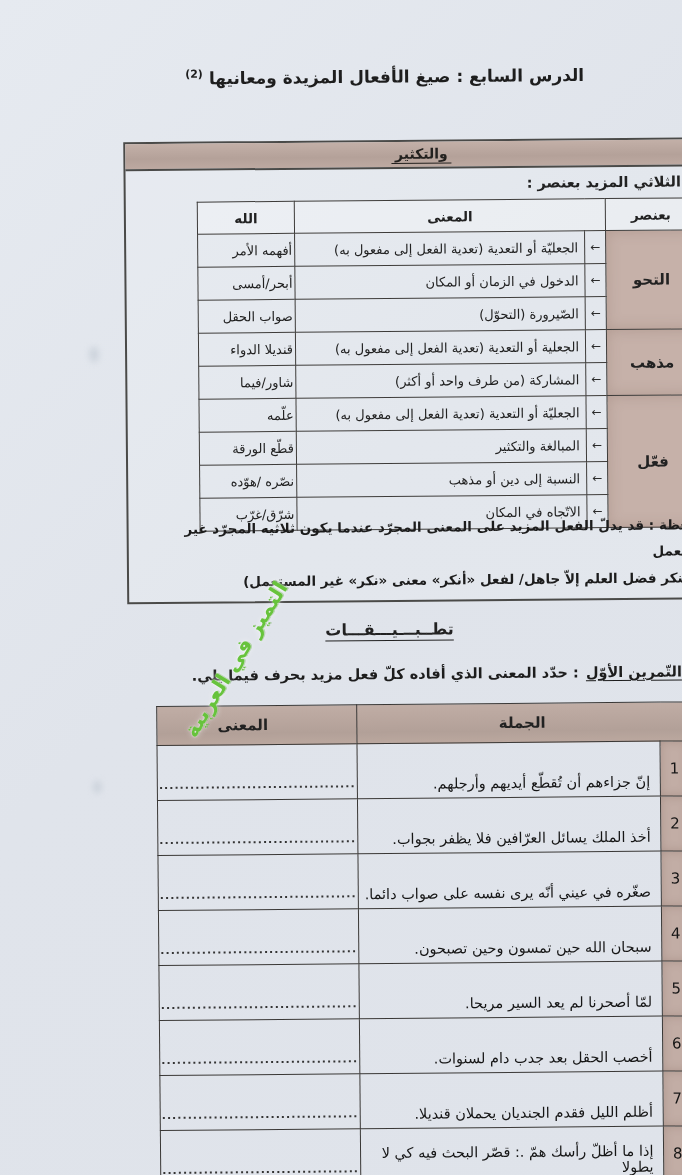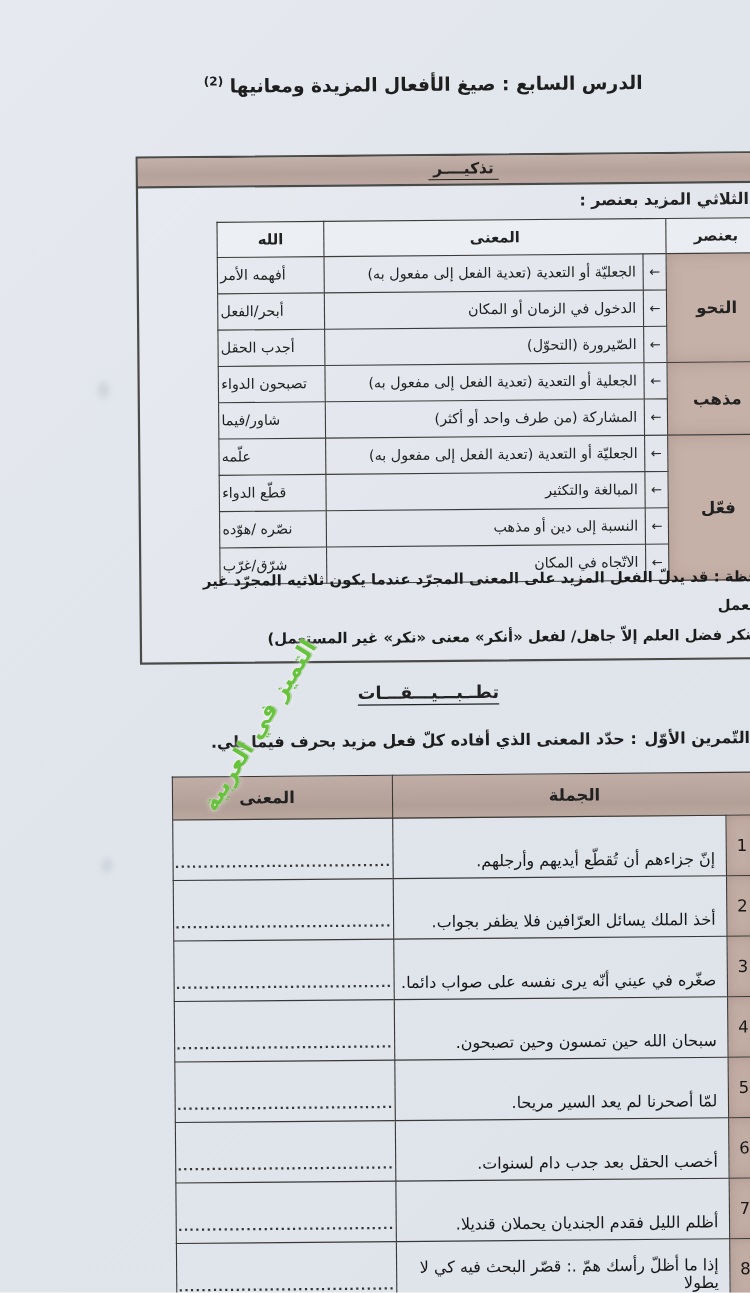--- a/index.html
+++ b/index.html
@@ -40,39 +40,39 @@
   table{border-collapse:collapse;}
   .t1{
     position:absolute;top:58px;right:21px;
     font-size:13px;
   }
   .t1 td{border:1.6px solid #3e3c3a;height:32px;vertical-align:middle;}
   .t1 .hrow td{height:29px;font-weight:bold;font-size:13.5px;text-align:center;background:rgba(255,255,255,0.25);}
   .t1 .wazn{width:88px;background:#c6b1a9;box-shadow:inset 0 0 14px rgba(120,90,80,.25);text-align:center;font-weight:bold;font-size:15px;}
   .t1 .arrow{width:20px;text-align:center;font-size:12px;padding:0;color:#2b2b2b;}
   .t1 .mean{width:281px;text-align:right;padding:0 6px 0 2px;}
-  .t1 .ex{width:92px;text-align:left;padding:0 2px;}
+  .t1 .ex{width:92px;text-align:right;padding:0 2px;}
 
   .note{
     position:absolute;left:0;right:0;bottom:3px;
     padding:0 12px 4px 10px;text-align:right;
     font-weight:bold;font-size:13.5px;line-height:1.95;color:#1c1c1c;
   }
 
   
   .apps{
     position:absolute;top:620px;left:0;right:0;margin:0;
     text-align:center;font-size:16px;font-weight:bold;
     text-decoration:underline;text-underline-offset:5px;
   }
   .instr{
     position:absolute;top:666px;right:6px;left:40px;
     text-align:right;font-size:14.5px;font-weight:bold;color:#1d1d1d;
   }
-  .instr .lbl{text-underline-offset:3px;margin-left:2px;}
+  .instr .lbl{text-decoration:underline;text-underline-offset:3px;margin-left:2px;}
 
   
   .t2{position:absolute;top:704px;left:64px;}
   .t2 td{border:1.7px solid #3a3836;}
   .t2 .hrow td{
     height:36px;font-weight:bold;font-size:15px;text-align:center;
     background:linear-gradient(180deg,#c0ada5,#b2a098 70%,#bba89f);
   }
   .t2 .mean-h{width:156px;text-align:right;padding-left:0;padding-right:28px;}
   .t2 .num{
@@ -105,67 +105,67 @@
 </style>
 </head>
 <body>
 
 <div class="page">
   <div class="skew">
 
     <h1 class="title"><span>الدرس السابع : صيغ الأفعال المزيدة ومعانيها</span> <sup>(2)</sup></h1>
 
     <section class="reminder-box">
-      <div class="reminder-bar"><span class="u">تذكيــــر</span></div>
+      <div class="reminder-bar"><span class="u">والتكثير</span></div>
       <div class="item-label">1. الثلاثي المزيد بعنصر :</div>
 
       <table class="t1">
         <tbody>
           <tr class="hrow">
             <td class="wazn-h">بعنصر</td>
             <td colspan="2">المعنى</td>
             <td>الله</td>
           </tr>
           <tr>
             <td class="wazn" rowspan="3">التحو</td>
             <td class="arrow">←</td>
             <td class="mean">الجعليّة أو التعدية (تعدية الفعل إلى مفعول به)</td>
             <td class="ex">أفهمه الأمر</td>
           </tr>
           <tr>
             <td class="arrow">←</td>
             <td class="mean">الدخول في الزمان أو المكان</td>
-            <td class="ex">أبحر/الفعل</td>
+            <td class="ex">أبحر/أمسى</td>
           </tr>
           <tr>
             <td class="arrow">←</td>
             <td class="mean">الصّيرورة (التحوّل)</td>
-            <td class="ex">أجدب الحقل</td>
+            <td class="ex">صواب الحقل</td>
           </tr>
           <tr>
             <td class="wazn" rowspan="2">مذهب</td>
             <td class="arrow">←</td>
             <td class="mean">الجعلية أو التعدية (تعدية الفعل إلى مفعول به)</td>
-            <td class="ex">تصبحون الدواء</td>
+            <td class="ex">قنديلا الدواء</td>
           </tr>
           <tr>
             <td class="arrow">←</td>
             <td class="mean">المشاركة (من طرف واحد أو أكثر)</td>
             <td class="ex">شاور/فيما</td>
           </tr>
           <tr>
             <td class="wazn" rowspan="4">فعّل</td>
             <td class="arrow">←</td>
             <td class="mean">الجعليّة أو التعدية (تعدية الفعل إلى مفعول به)</td>
             <td class="ex">علّمه</td>
           </tr>
           <tr>
             <td class="arrow">←</td>
             <td class="mean">المبالغة والتكثير</td>
-            <td class="ex">قطّع الدواء</td>
+            <td class="ex">قطّع الورقة</td>
           </tr>
           <tr>
             <td class="arrow">←</td>
             <td class="mean">النسبة إلى دين أو مذهب</td>
             <td class="ex">نصّره /هوّده</td>
           </tr>
           <tr>
             <td class="arrow">←</td>
             <td class="mean">الاتّجاه في المكان</td>
             <td class="ex">شرّق/غرّب</td>

